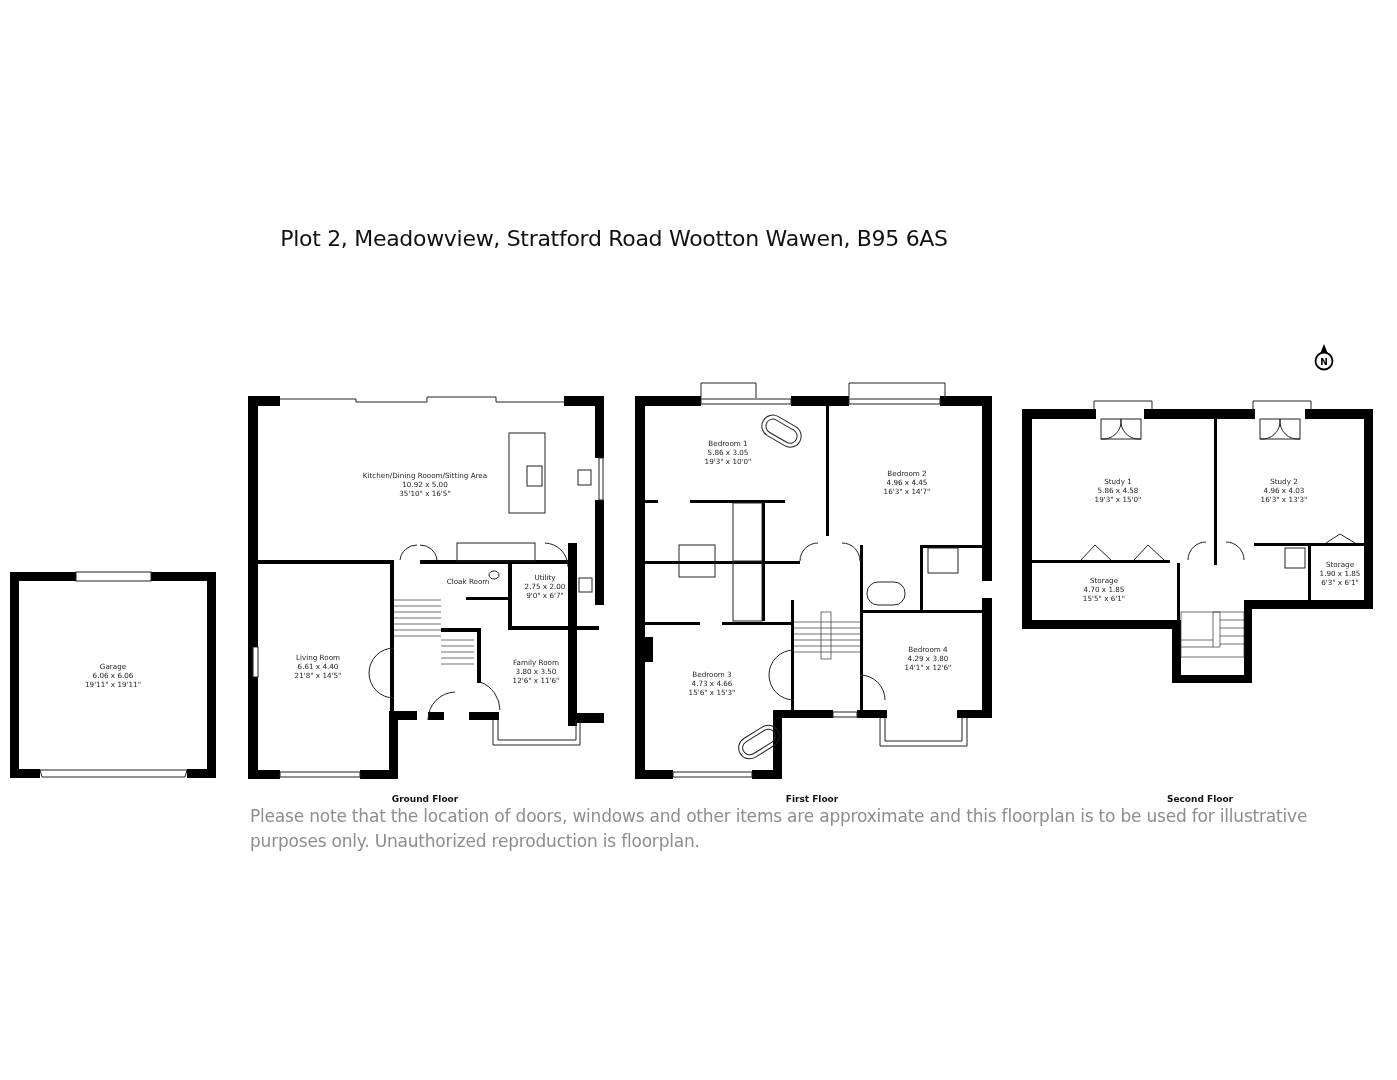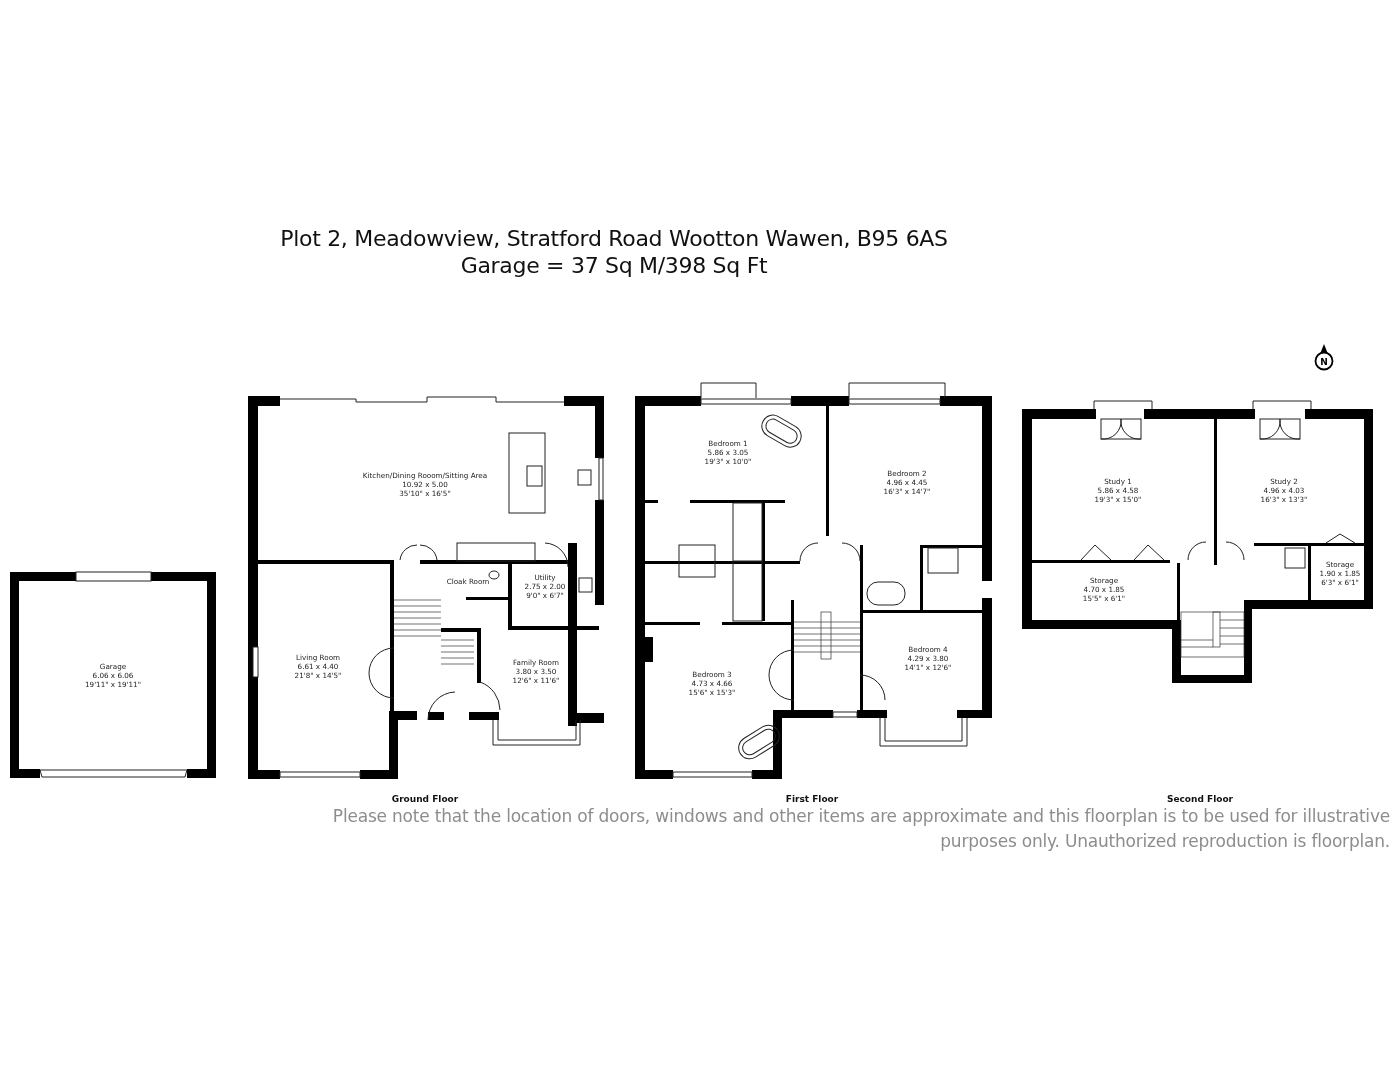--- a/index.html
+++ b/index.html
@@ -2,29 +2,28 @@
 <html><head>
 <meta charset="utf-8">
 <style>
   html, body { margin:0; padding:0; background:#ffffff; }
   body { width:1397px; height:1080px; position:relative; overflow:hidden; font-family:"Liberation Sans", sans-serif; color:#1a1a1a; }
   .header { position:absolute; left:0; top:226px; width:1228px; text-align:center; }
   .header div { font-family:"DejaVu Sans", sans-serif; font-size:22px; line-height:26.5px; color:#111; letter-spacing:-0.3px; }
   #plans { position:absolute; left:0; top:0; }
   .room-label { font-family:"DejaVu Sans", sans-serif; font-size:7.2px; fill:#222; text-anchor:middle; }
   .floor-label { font-family:"DejaVu Sans", sans-serif; font-size:9px; font-weight:bold; fill:#111; text-anchor:middle; }
-  .disclaimer { position:absolute; left:250px; top:804px; width:1140px; text-align:right; font-family:"DejaVu Sans", sans-serif; font-size:17px; line-height:25px; color:#8d8d8d; letter-spacing:-0.2px; }
+  .disclaimer { position:absolute; left:250px; top:804px; width:1140px; text-align:left; font-family:"DejaVu Sans", sans-serif; font-size:17px; line-height:25px; color:#8d8d8d; letter-spacing:-0.2px; }
   .compass { position:absolute; left:1313px; top:344px; width:22px; height:28px; }
 </style>
 </head>
 <body>
 
 <div class="header">
   <div>Plot 2, Meadowview, Stratford Road Wootton Wawen, B95 6AS</div>
-  <div>Garage = 37 Sq M/398 Sq Ft</div>
 </div>
 
 <svg class="compass" viewBox="0 0 22 28">
   <polygon points="11,0 7,10 15,10" fill="#000"></polygon>
   <circle cx="11" cy="17" r="8.5" fill="#fff" stroke="#000" stroke-width="1.8"></circle>
   <text x="11" y="20.5" font-size="9" font-weight="bold" text-anchor="middle" font-family="DejaVu Sans, sans-serif">N</text>
 </svg>
 
 <svg id="plans" width="1397" height="1080" viewBox="0 0 1397 1080">
   <g fill="none" stroke="#222" stroke-width="1">

